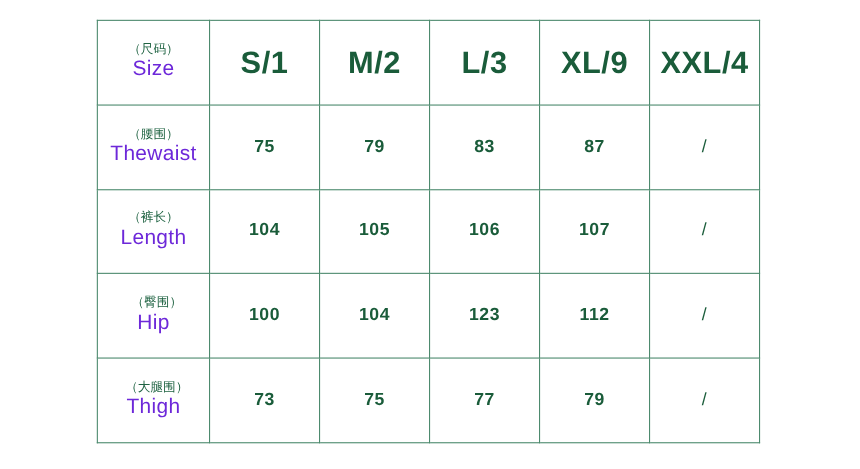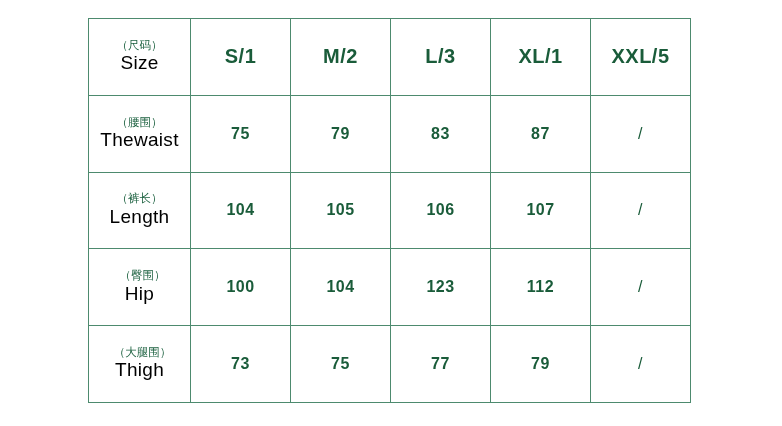--- a/index.html
+++ b/index.html
@@ -52,27 +52,27 @@
     letter-spacing: 0px;
     color: #1f6342;
     white-space: nowrap;
   }
   .en {
     display: block;
     font-size: 19px;
     font-weight: 500;
     line-height: 1.2;
     letter-spacing: 0.3px;
-    color: #000000;
+    color: #6d28d9;
     white-space: nowrap;
   }
   .label-cell.indent .cn { padding-left: 6px; }
 
   .head-cell {
-    font-size: 20px;
+    font-size: 28px;
     font-weight: 700;
     letter-spacing: 0.5px;
     color: #1a5c3a;
   }
   .data-cell {
     font-size: 16px;
     font-weight: 600;
     letter-spacing: 0.5px;
     color: #1a5c3a;
   }
@@ -99,22 +99,22 @@
     <tbody>
 
       <tr class="head-row">
         <td class="label-cell">
           <span class="cn">（尺码）</span>
           <span class="en">Size</span>
         </td>
         <td class="head-cell">S/1</td>
         <td class="head-cell">M/2</td>
         <td class="head-cell">L/3</td>
-        <td class="head-cell">XL/1</td>
-        <td class="head-cell">XXL/5</td>
+        <td class="head-cell">XL/9</td>
+        <td class="head-cell">XXL/4</td>
       </tr>
 
       <tr>
         <td class="label-cell">
           <span class="cn">（腰围）</span>
           <span class="en">Thewaist</span>
         </td>
         <td class="data-cell">75</td>
         <td class="data-cell">79</td>
         <td class="data-cell">83</td>

